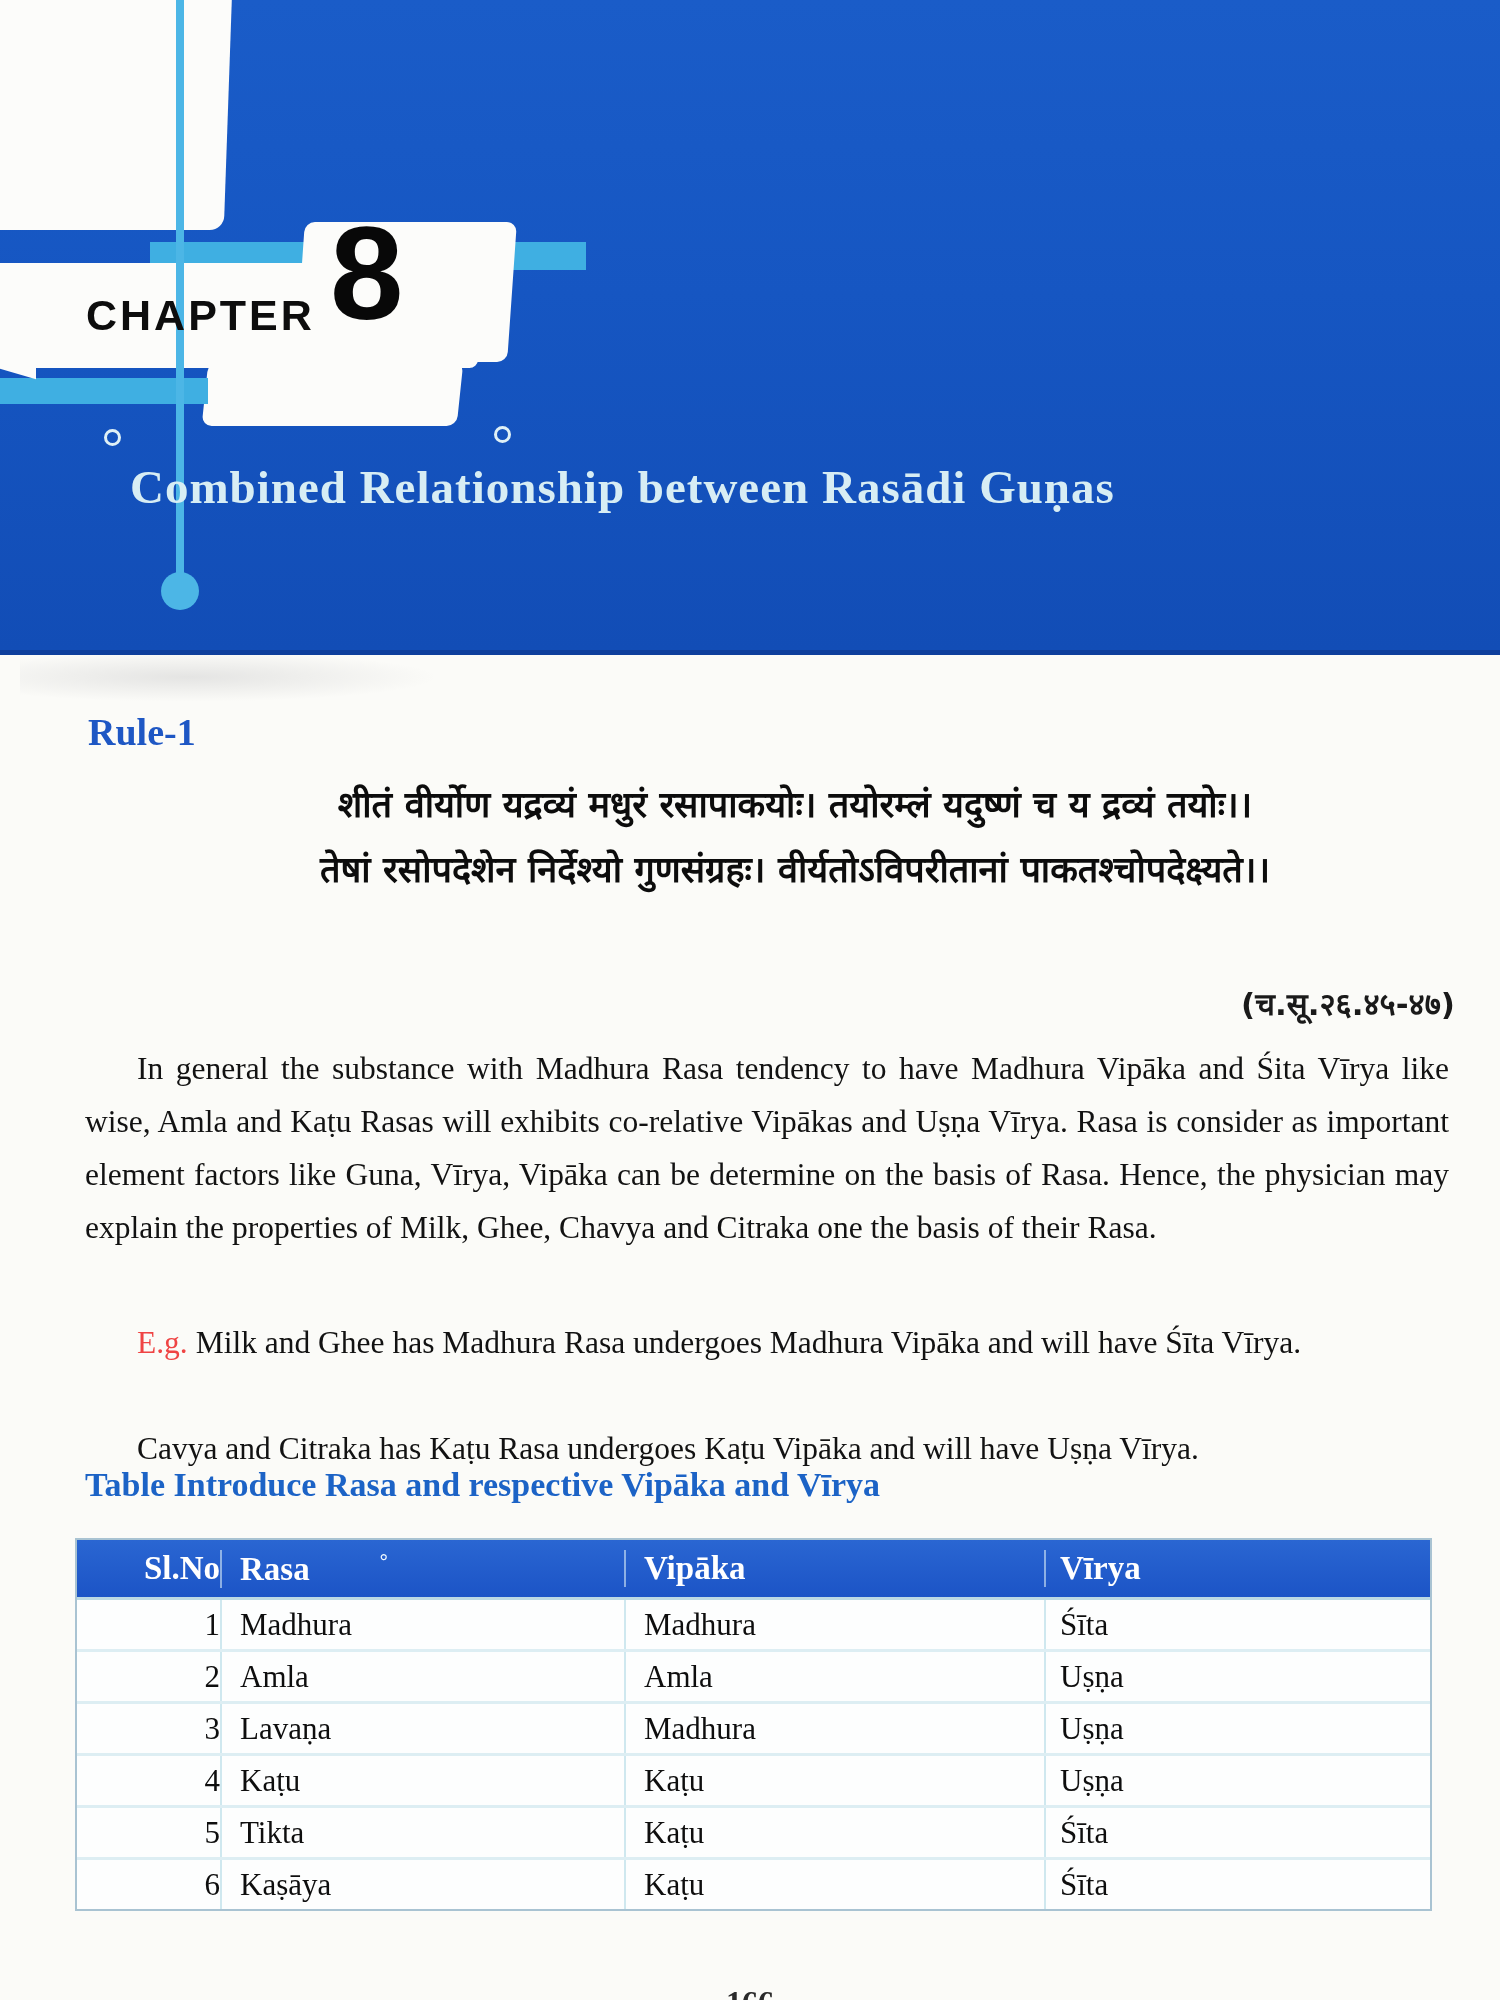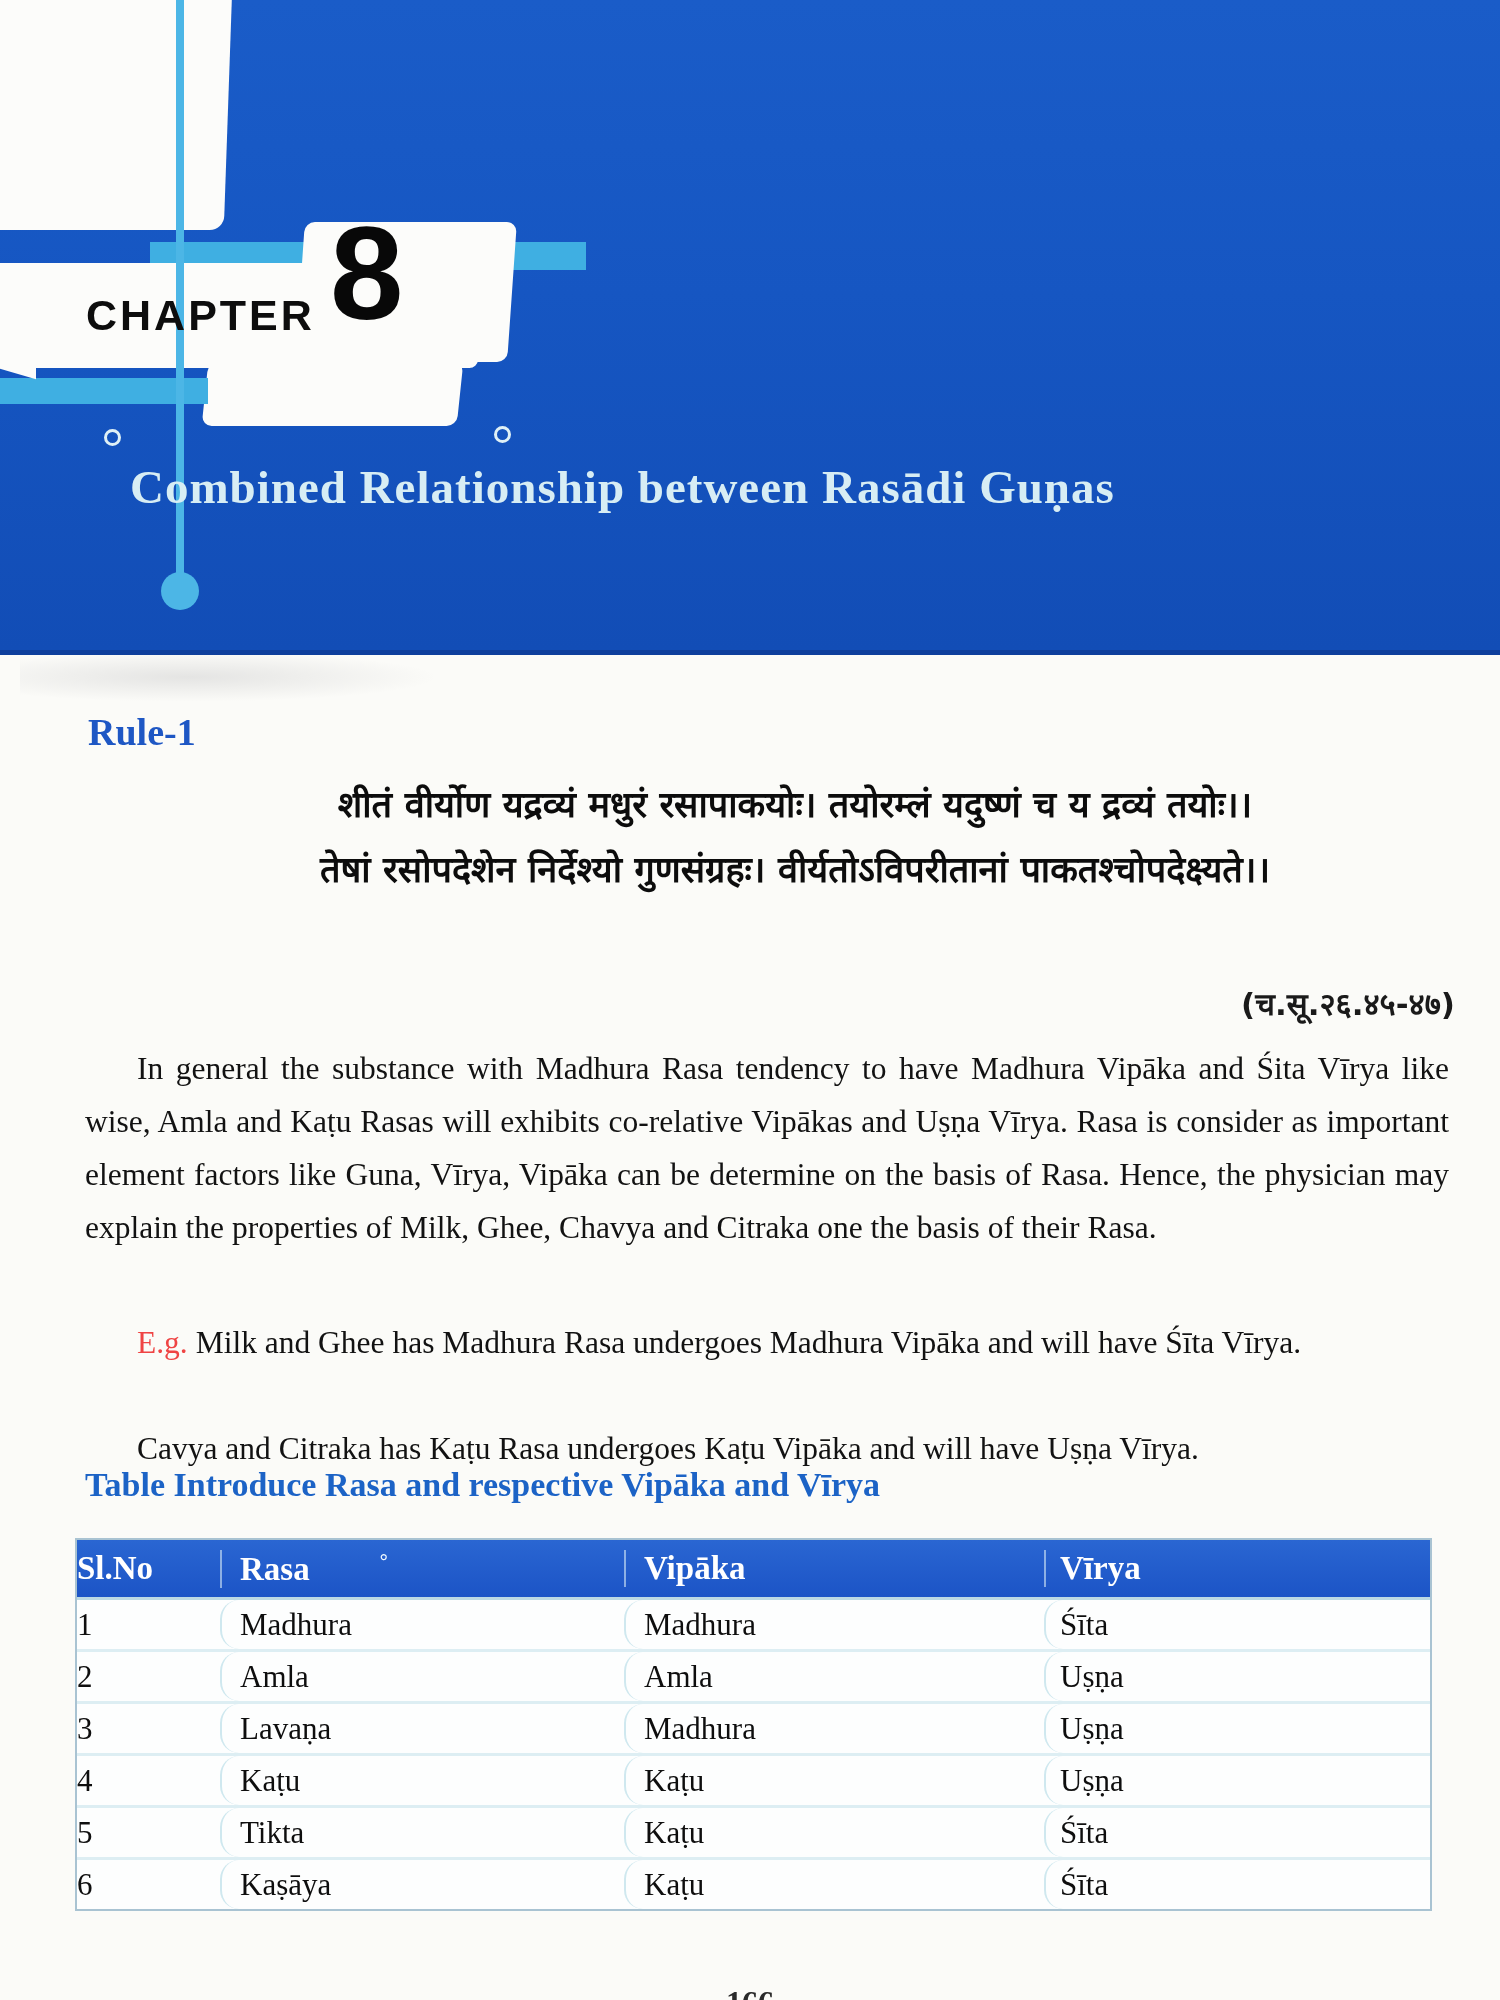--- a/index.html
+++ b/index.html
@@ -52,26 +52,26 @@
   .tbl-caption{position:absolute;left:85px;top:1466px;font-weight:bold;font-size:34px;color:#1c63c6;}
 
   
   .rtable{position:absolute;left:75px;top:1538px;width:1357px;border:2px solid #a9c3d2;
        background:#fdfefe;box-sizing:border-box;}
   .thead{display:flex;height:57px;align-items:center;color:#ffffff;font-weight:bold;font-size:33px;
        background:linear-gradient(180deg,#2a66d2 0%,#1c54c6 100%);border-bottom:3px solid #bcd9e4;}
   .trow{display:flex;height:49px;align-items:center;font-size:31px;color:#0e0e0e;
        border-bottom:3px solid #ddeef3;}
   .trow:last-child{border-bottom:none;}
-  .c1{width:143px;box-sizing:border-box;}
+  .c1{width:143px;box-sizing:border-box;padding-left:18px;text-align:right;}
   .c2{width:404px;box-sizing:border-box;padding-left:18px;}
   .c3{width:420px;box-sizing:border-box;padding-left:18px;}
   .c4{flex:1;box-sizing:border-box;padding-left:14px;}
   .thead .c2,.thead .c3,.thead .c4{border-left:2px solid rgba(230,245,250,0.55);}
-  .trow .c2,.trow .c3,.trow .c4{border-left:2px solid #cfe8ef;height:100%;display:flex;align-items:center;border-radius:19px;}
+  .trow .c2,.trow .c3,.trow .c4{border-left:2px solid #cfe8ef;height:100%;display:flex;align-items:center;}
   .deg{font-size:20px;vertical-align:super;margin-left:70px;color:#f2fbff;}
 
   .page-num{position:absolute;left:0;top:1984px;width:100%;text-align:center;
        font-size:32px;font-weight:bold;color:#2a2a2a;}
 </style>
 </head>
 <body>
 
 <div class="page">
 

